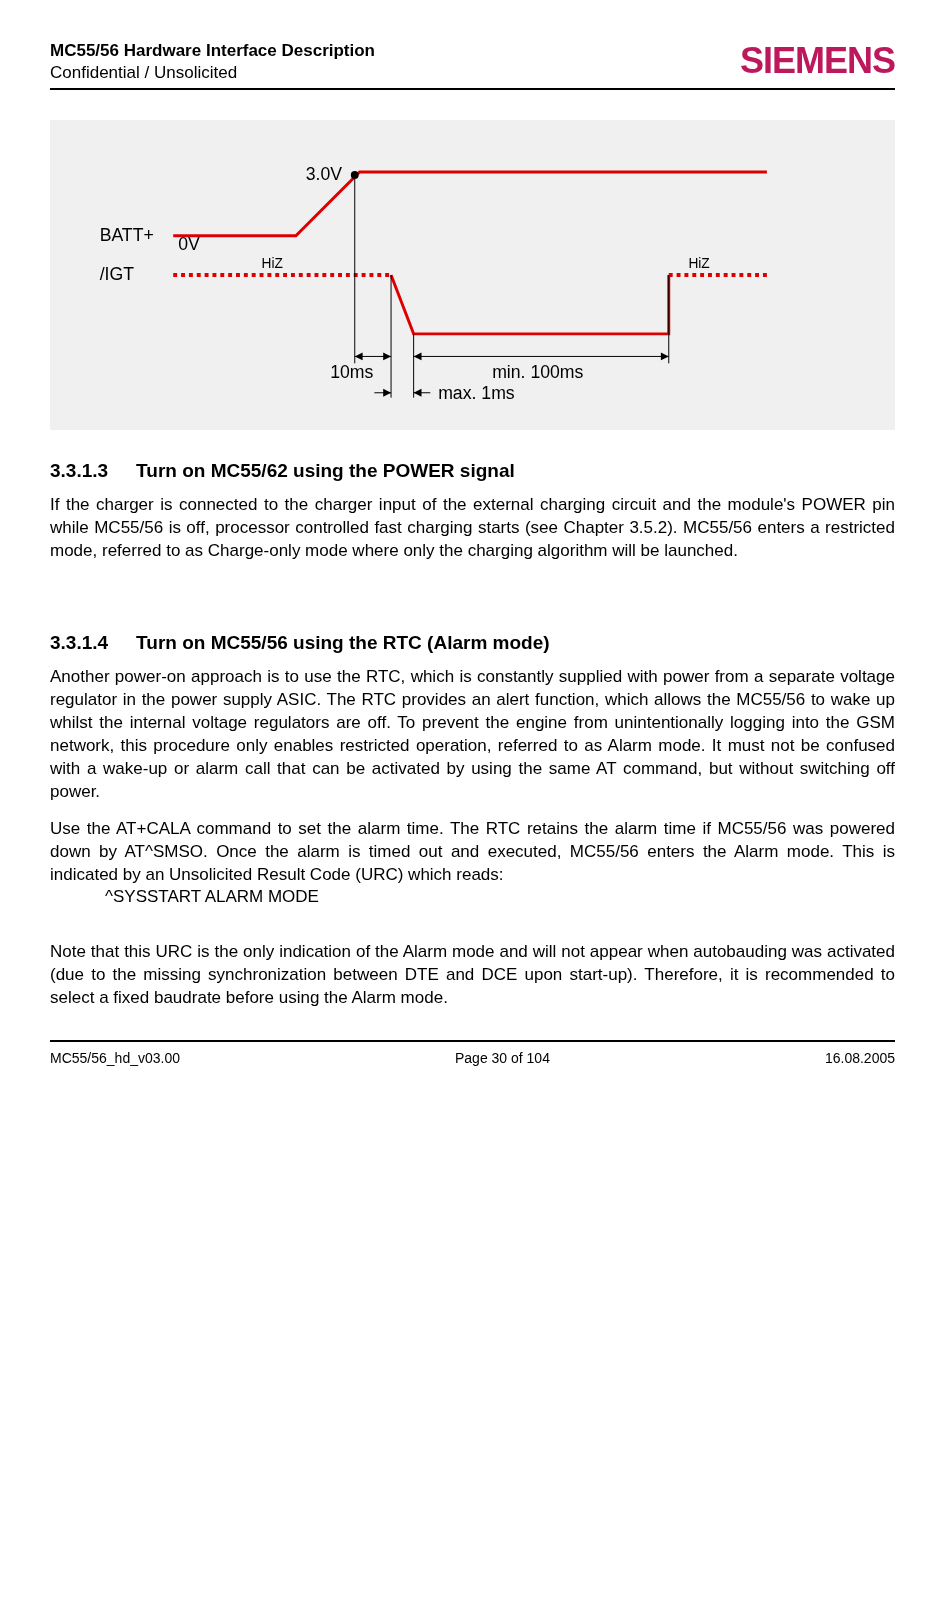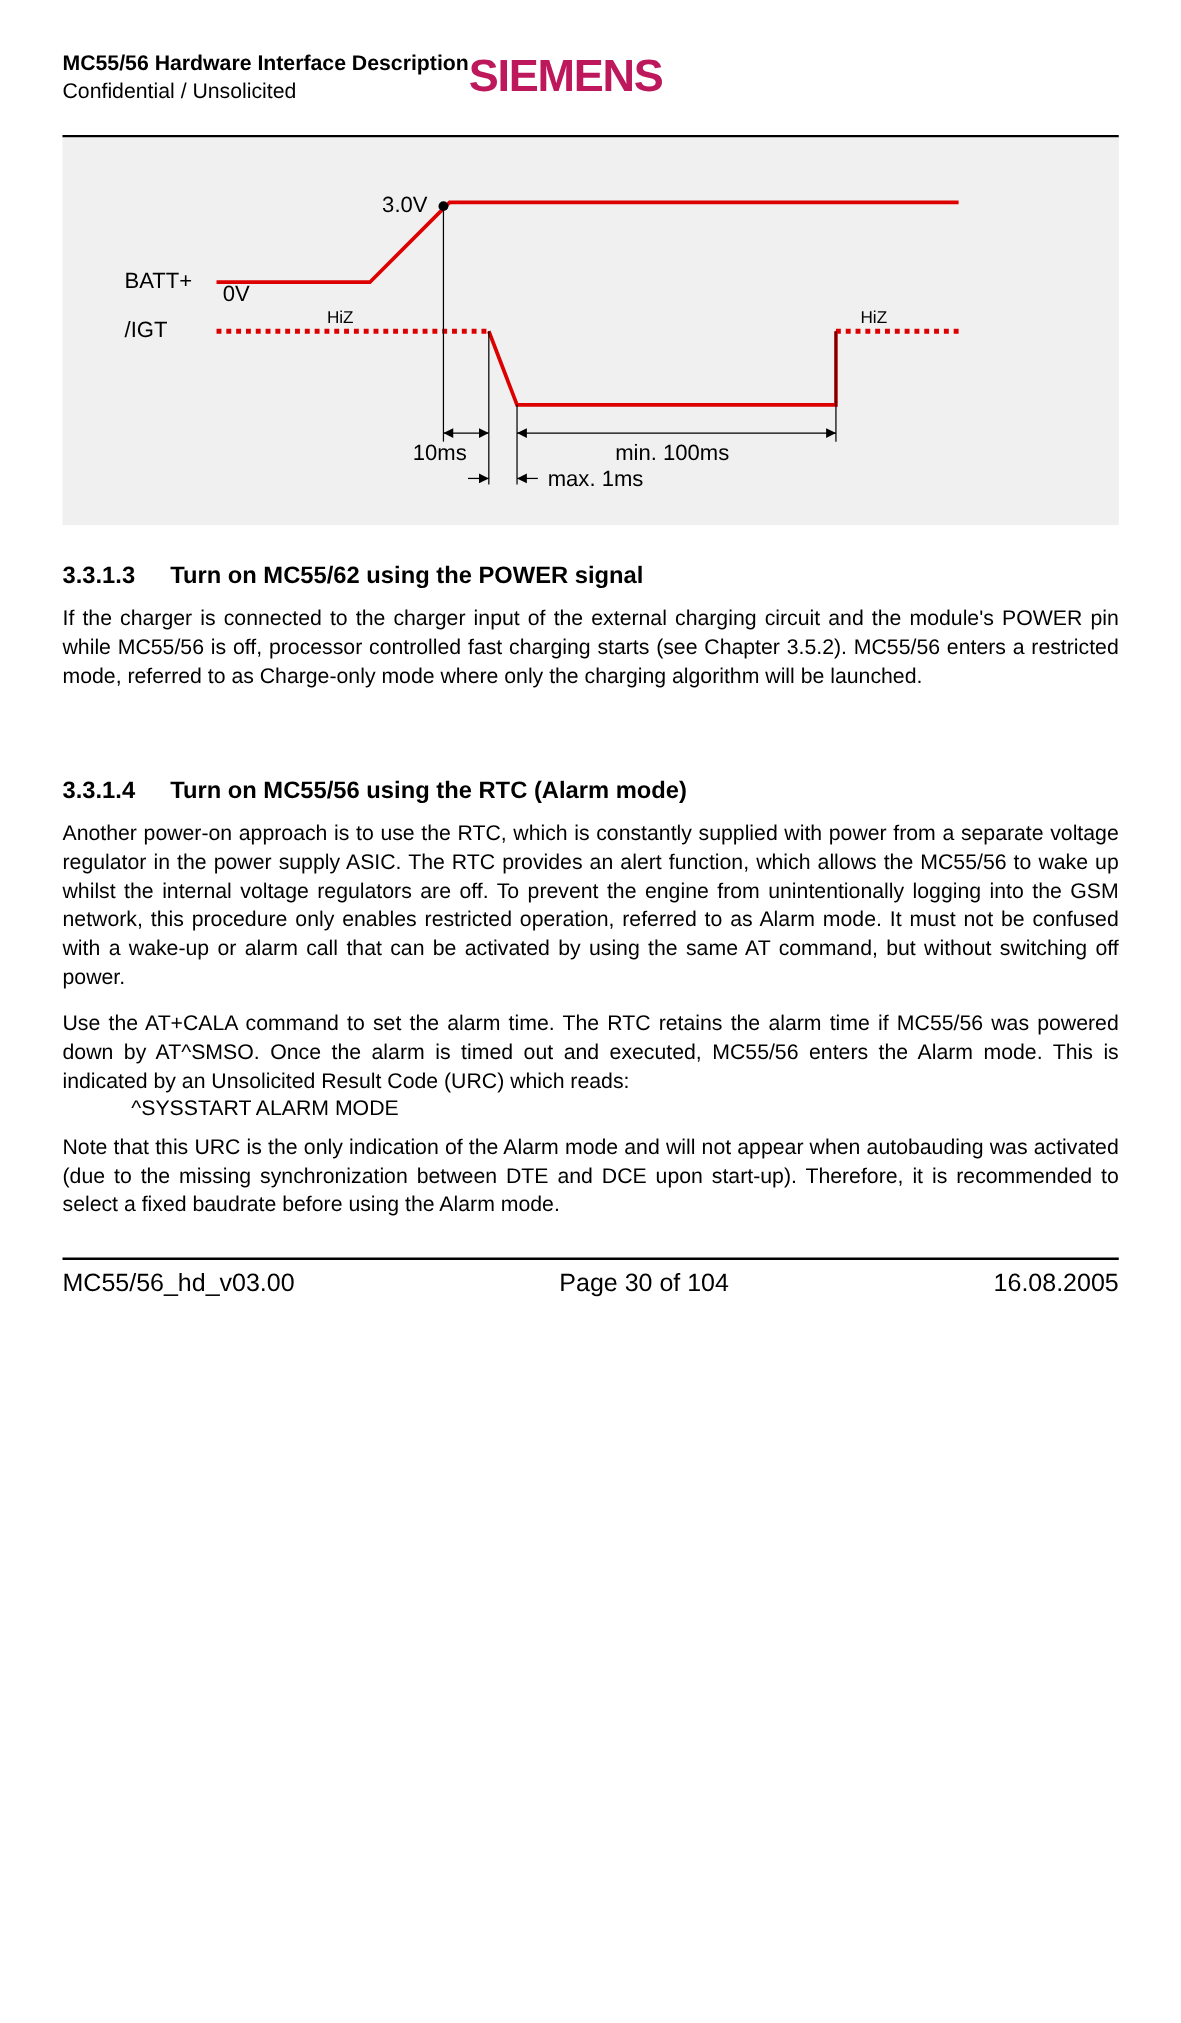--- a/index.html
+++ b/index.html
@@ -8,24 +8,25 @@
       width: 945px;
       background: #fff;
       color: #000;
       padding: 0;
     }
     .page {
       padding: 40px 50px 30px 50px;
     }
     .header {
       display: flex;
-      justify-content: flex-start;
+      justify-content: space-between;
       align-items: flex-start;
       border-bottom: 2px solid #000;
-      padding-bottom: 24px;
+      padding-bottom: 4px;
+      margin-bottom: 30px;
     }
     .header-left {
       font-size: 17px;
       line-height: 1.3;
     }
     .header-title { font-weight: bold; }
     .header-sub { font-weight: normal; }
     .siemens-logo {
       font-family: Arial, sans-serif;
       font-weight: bold;
@@ -60,31 +61,31 @@
     }
     .body-text-nomargin {
       font-size: 17px;
       line-height: 1.35;
       text-align: justify;
     }
     .indent-line {
       font-size: 17px;
       line-height: 1.35;
       padding-left: 55px;
-      margin-bottom: 8px;
+      margin-bottom: 32px;
     }
     .section-gap { height: 40px; }
     .italic { }
     .footer {
       display: flex;
       justify-content: space-between;
       border-top: 2px solid #000;
       padding-top: 8px;
       margin-top: 30px;
-      font-size: 20px;
+      font-size: 14px;
       gap: 19px;
     }
   </style>
 </head>
 <body>
 
 <div class="page">
 
   <div class="header">
     <div class="header-left">

